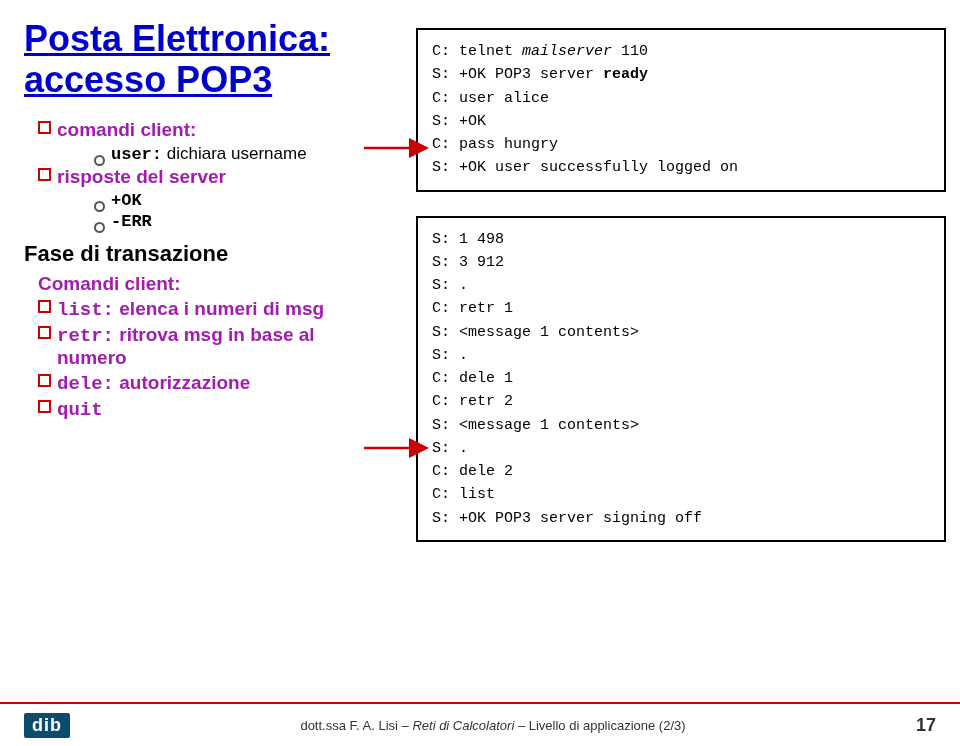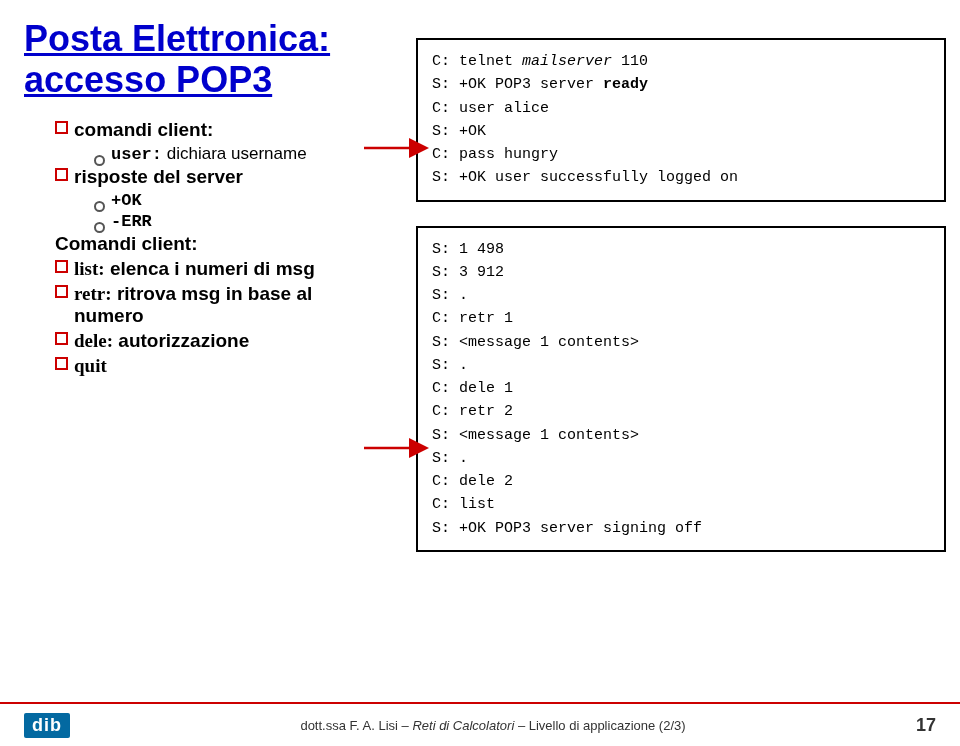--- a/index.html
+++ b/index.html
@@ -71,44 +71,43 @@
       border-radius: 50%;
       margin-right: 6px;
       flex-shrink: 0;
       position: relative;
       top: 2px;
     }
 
     .level1 {
       font-size: 19px;
       font-weight: bold;
-      color: #000000;
+      color: #a21caf;
       display: flex;
       align-items: flex-start;
       margin-bottom: 3px;
-      margin-left: 17px;
+      margin-left: 0;
     }
 
     .level2 {
       font-size: 17px;
       color: #000;
       display: flex;
       align-items: flex-end;
       margin-bottom: 2px;
       margin-left: 28px;
     }
 
     .level2 code, .level1 code {
       font-family: 'Courier New', monospace;
       font-weight: bold;
     }
 
     .level1 code {
       font-size: 19px;
-      font-family: Liberation Serif, serif;
     }
 
     .level2 code {
       font-size: 17px;
     }
 
     .indent-block {
       margin-left: 14px;
     }
 
@@ -157,21 +156,21 @@
       height: 44px;
     }
 
     .footer-logo {
       display: flex;
       align-items: center;
       gap: 6px;
     }
 
     .logo-dib {
-      background: #0369a1;
+      background: #0c4a6e;
       color: #fff;
       font-weight: bold;
       font-size: 18px;
       padding: 2px 8px;
       border-radius: 2px;
       letter-spacing: 1px;
     }
 
     .footer-text {
       font-size: 13px;
@@ -227,20 +226,23 @@
               <span class="bullet-circle"></span>
               <code>+OK</code>
             </div>
             <div class="level2">
               <span class="bullet-circle"></span>
               <code>-ERR</code>
             </div>
           </div>
         </div>
 
+        <div class="section-heading" style="margin-top:10px;">
+          <span>Fase di transazione</span>
+        </div>
 
         <div class="indent-block">
           <div class="level1">
             <span>Comandi client:</span>
           </div>
           <div class="level1">
             <span class="bullet-square"></span>
             <span><code>list:</code><span> elenca i numeri di msg</span></span>
           </div>
           <div class="level1" style="flex-wrap:wrap; align-items:flex-start;">
@@ -267,21 +269,21 @@
         </defs>
 
         <path d="M 340,130 Q 370,130 395,130" stroke="#cc0000" stroke-width="2.5" fill="none" marker-end="url(#arrowhead)"></path>
 
         <path d="M 340,430 Q 370,430 395,430" stroke="#cc0000" stroke-width="2.5" fill="none" marker-end="url(#arrowhead)"></path>
       </svg>
     </div>
 
     <div class="right-col">
 
-      <div class="dialog-box" style="margin-top:20px;">
+      <div class="dialog-box" style="margin-top:10px;">
         <span class="dialog-line c-line">C: telnet <em>mailserver</em> 110</span>
         <span class="dialog-line s-line">S: +OK POP3 server <strong>ready</strong></span>
         <span class="dialog-line c-line">C: user alice</span>
         <span class="dialog-line s-line">S: +OK</span>
         <span class="dialog-line c-line">C: pass hungry</span>
         <span class="dialog-line s-line">S: +OK user successfully logged on</span>
       </div>
 
       <div class="dialog-box" style="margin-top:10px;">
         <span class="dialog-line s-line">S: 1 498</span>

